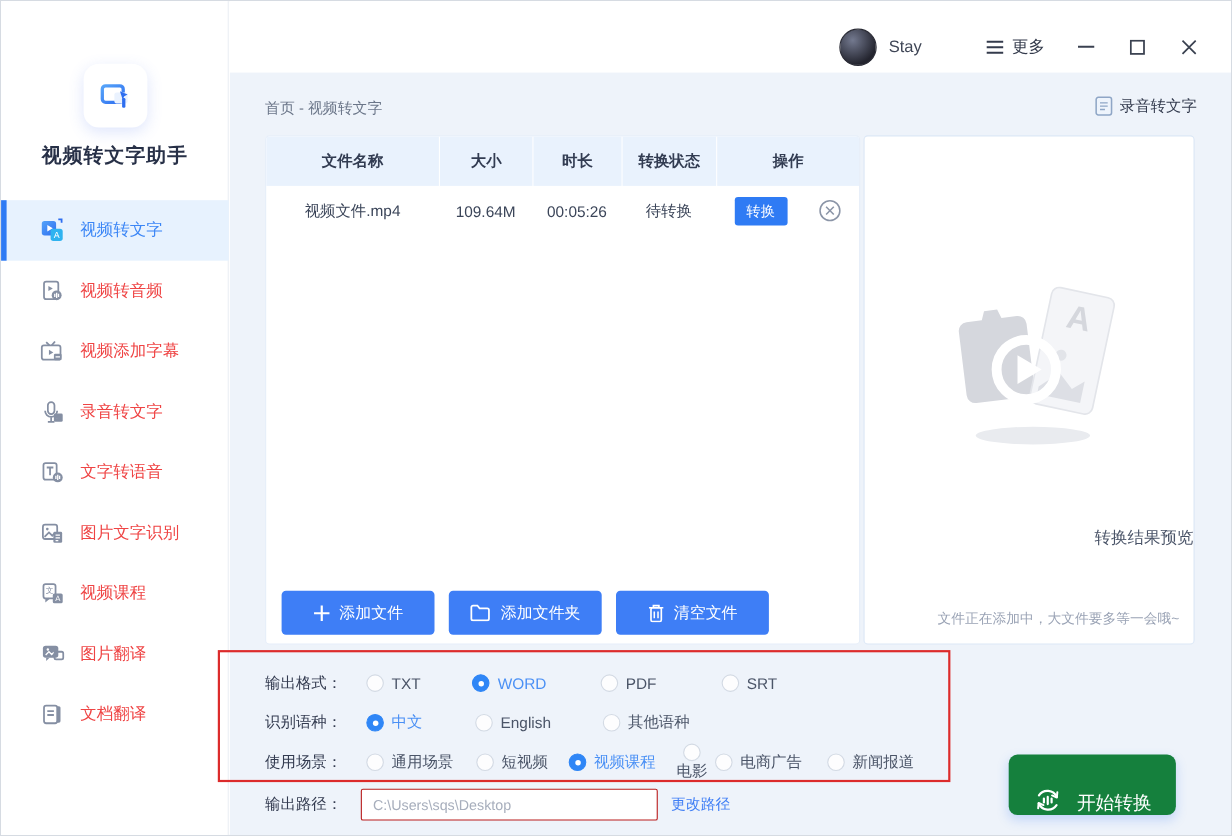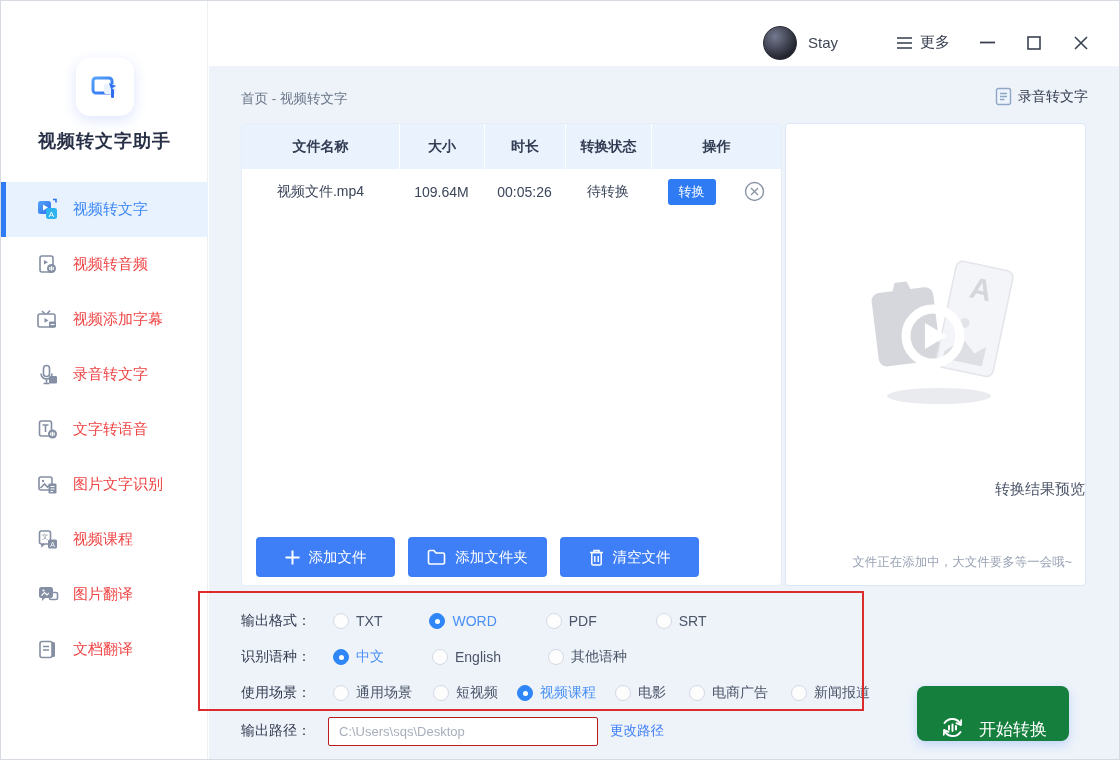--- a/index.html
+++ b/index.html
@@ -408,21 +408,21 @@
         <span>通用场景</span>
       </div>
       <div class="radio-item" style="margin-right:12px;">
         <span class="radio"></span>
         <span>短视频</span>
       </div>
       <div class="radio-item sel" style="margin-right:12px;">
         <span class="radio checked"></span>
         <span>视频课程</span>
       </div>
-      <div class="radio-item" style="margin-right:16px;">
+      <div class="radio-item" style="flex-direction:column;">
         <span class="radio"></span>
         <span>电影</span>
       </div>
       <div class="radio-item" style="margin-right:16px;">
         <span class="radio"></span>
         <span>电商广告</span>
       </div>
       <div class="radio-item">
         <span class="radio"></span>
         <span>新闻报道</span>

